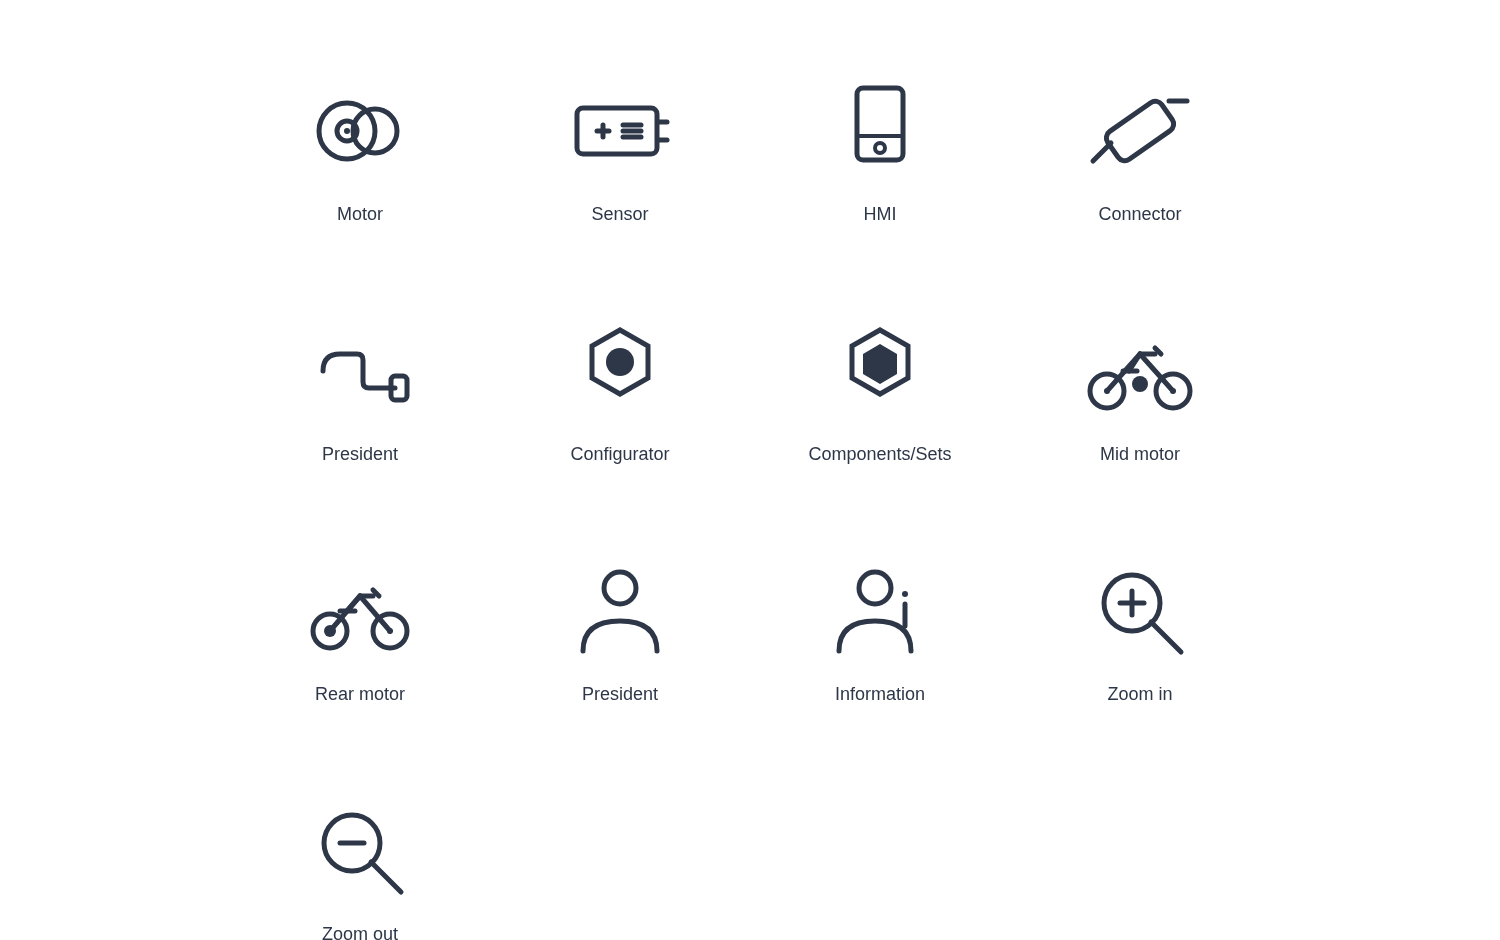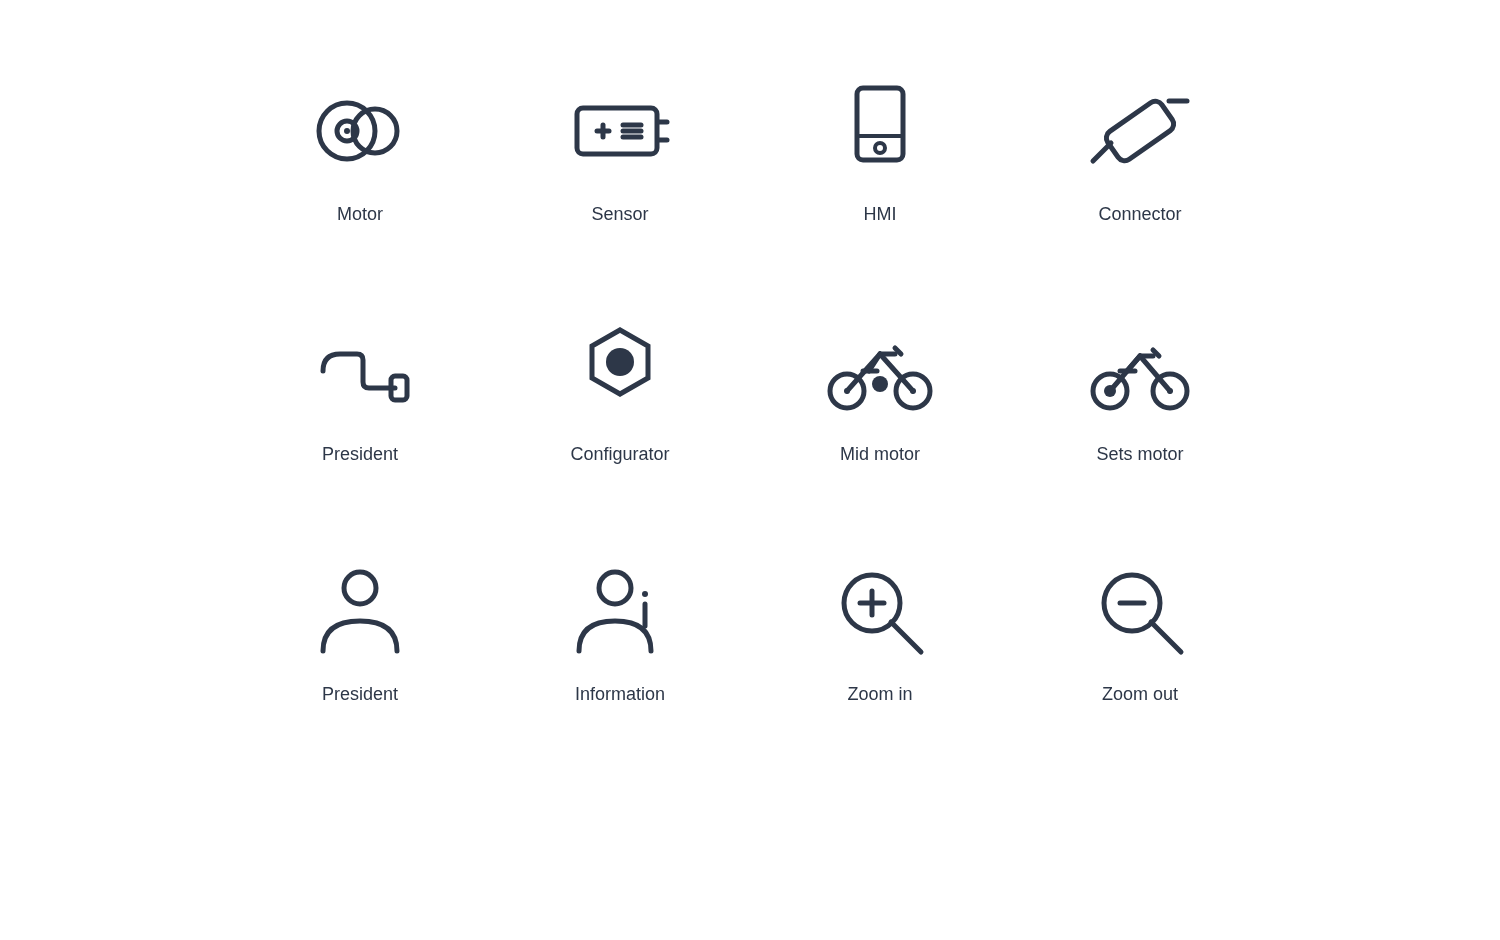--- a/index.html
+++ b/index.html
@@ -94,20 +94,27 @@
   </div>
 
   <div class="icon-cell">
     <svg viewBox="0 0 110 110" fill="none" xmlns="http://www.w3.org/2000/svg">
       <polygon points="55,14 83,30 83,62 55,78 27,62 27,30" stroke="#2d3748" stroke-width="5" fill="none"></polygon>
       <circle cx="55" cy="46" r="14" fill="#2d3748"></circle>
     </svg>
     <span class="icon-label">Configurator</span>
   </div>
 
+  <div class="icon-cell">
+    <svg viewBox="0 0 110 110" fill="none" xmlns="http://www.w3.org/2000/svg">
+      <polygon points="55,14 83,30 83,62 55,78 27,62 27,30" stroke="#2d3748" stroke-width="5" fill="none"></polygon>
+      <polygon points="55,28 72,38 72,58 55,68 38,58 38,38" fill="#2d3748"></polygon>
+    </svg>
+    <span class="icon-label">Components/Sets</span>
+  </div>
 
 
   <div class="icon-cell">
     <svg viewBox="0 0 110 110" fill="none" xmlns="http://www.w3.org/2000/svg">
       <circle cx="22" cy="75" r="17" stroke="#2d3748" stroke-width="5" fill="none"></circle>
       <circle cx="88" cy="75" r="17" stroke="#2d3748" stroke-width="5" fill="none"></circle>
       <circle cx="22" cy="75" r="3" fill="#2d3748"></circle>
       <circle cx="88" cy="75" r="3" fill="#2d3748"></circle>
 
       <circle cx="55" cy="68" r="8" fill="#2d3748"></circle>
@@ -131,21 +138,21 @@
 
       <circle cx="85" cy="75" r="3" fill="#2d3748"></circle>
 
       <line x1="55" y1="40" x2="85" y2="75" stroke="#2d3748" stroke-width="5" stroke-linecap="round"></line>
       <line x1="55" y1="40" x2="25" y2="75" stroke="#2d3748" stroke-width="5" stroke-linecap="round"></line>
       <line x1="55" y1="40" x2="68" y2="40" stroke="#2d3748" stroke-width="5" stroke-linecap="round"></line>
       <line x1="42" y1="55" x2="55" y2="40" stroke="#2d3748" stroke-width="5" stroke-linecap="round"></line>
       <line x1="35" y1="55" x2="50" y2="55" stroke="#2d3748" stroke-width="5" stroke-linecap="round"></line>
       <line x1="68" y1="34" x2="74" y2="40" stroke="#2d3748" stroke-width="5" stroke-linecap="round"></line>
     </svg>
-    <span class="icon-label">Sets motor</span>
+    <span class="icon-label">Rear motor</span>
   </div>
 
 
   <div class="icon-cell">
     <svg viewBox="0 0 110 110" fill="none" xmlns="http://www.w3.org/2000/svg">
       <circle cx="55" cy="32" r="16" stroke="#2d3748" stroke-width="5" fill="none"></circle>
       <path d="M18 95 Q18 65 55 65 Q92 65 92 95" stroke="#2d3748" stroke-width="5" fill="none" stroke-linecap="round"></path>
     </svg>
     <span class="icon-label">President</span>
   </div>

